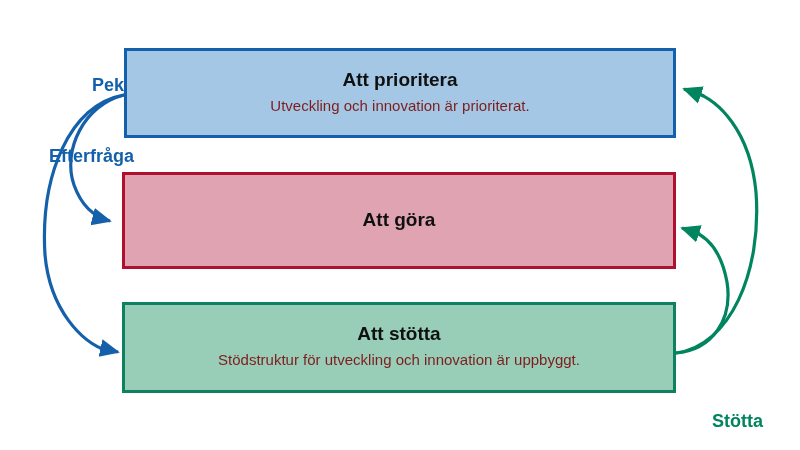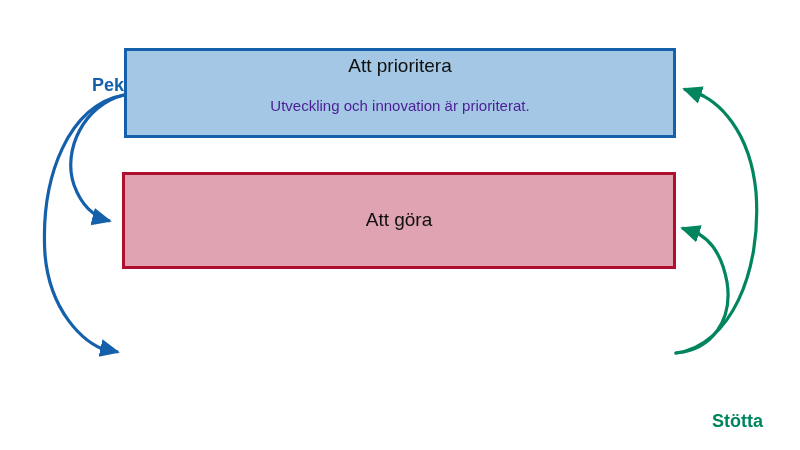--- a/index.html
+++ b/index.html
@@ -28,32 +28,32 @@
   .box {
     position: absolute;
     box-sizing: border-box;
     display: flex;
     flex-direction: column;
     align-items: center;
     justify-content: center;
   }
   .box .box-title {
     font-size: 19px;
-    font-weight: normal;
+    font-weight: bold;
     color: #101010;
     line-height: 1.25;
     margin: 0 0 2px 0;
     text-align: center;
   }
   .box .box-sub {
     font-size: 15px;
     font-weight: normal;
-    color: #4c1d95;
+    color: #7f1d1d;
     line-height: 1.25;
-    margin: 17px;
+    margin: 3px;
     text-align: right;
     padding: 0 10px;
   }
   #box-prioritera {
     left: 124px;
     top: 48px;
     width: 552px;
     height: 90px;
     background: #a3c7e5;
     border: 3px solid #1560ab;
@@ -120,31 +120,36 @@
 
     <path d="M676,353 C 712,350 733,320 727,282 C 721,250 706,236 692,231" fill="none" stroke="#00855f" stroke-width="3.2" stroke-linecap="round"></path>
     <path d="M700,234 L682,228" fill="none" stroke="#00855f" stroke-width="3.2" marker-end="url(#arrowhead-green)"></path>
 
     <path d="M676,353 C 730,346 762,272 756,192 C 750,130 718,100 694,92" fill="none" stroke="#00855f" stroke-width="3.2" stroke-linecap="round"></path>
     <path d="M704,96 L684,89" fill="none" stroke="#00855f" stroke-width="3.2" marker-end="url(#arrowhead-green)"></path>
   </svg>
 
   <div class="side-label" id="label-left">
     <span class="lbl-line">Peka</span>
+    <span class="lbl-line">Efterfråga</span>
   </div>
 
   <div class="box" id="box-prioritera">
     <div class="box-title">Att prioritera</div>
     <div class="box-sub">Utveckling och innovation är prioriterat.</div>
   </div>
 
   <div class="box" id="box-gora">
     <div class="box-title">Att göra</div>
   </div>
 
+  <div class="box" id="box-stotta">
+    <div class="box-title">Att stötta</div>
+    <div class="box-sub">Stödstruktur för utveckling och innovation är uppbyggt.</div>
+  </div>
 
   <div class="side-label" id="label-right">
     <span class="lbl-line">Stötta</span>
     
     
   </div>
 
 </div>
 
 </body></html>

